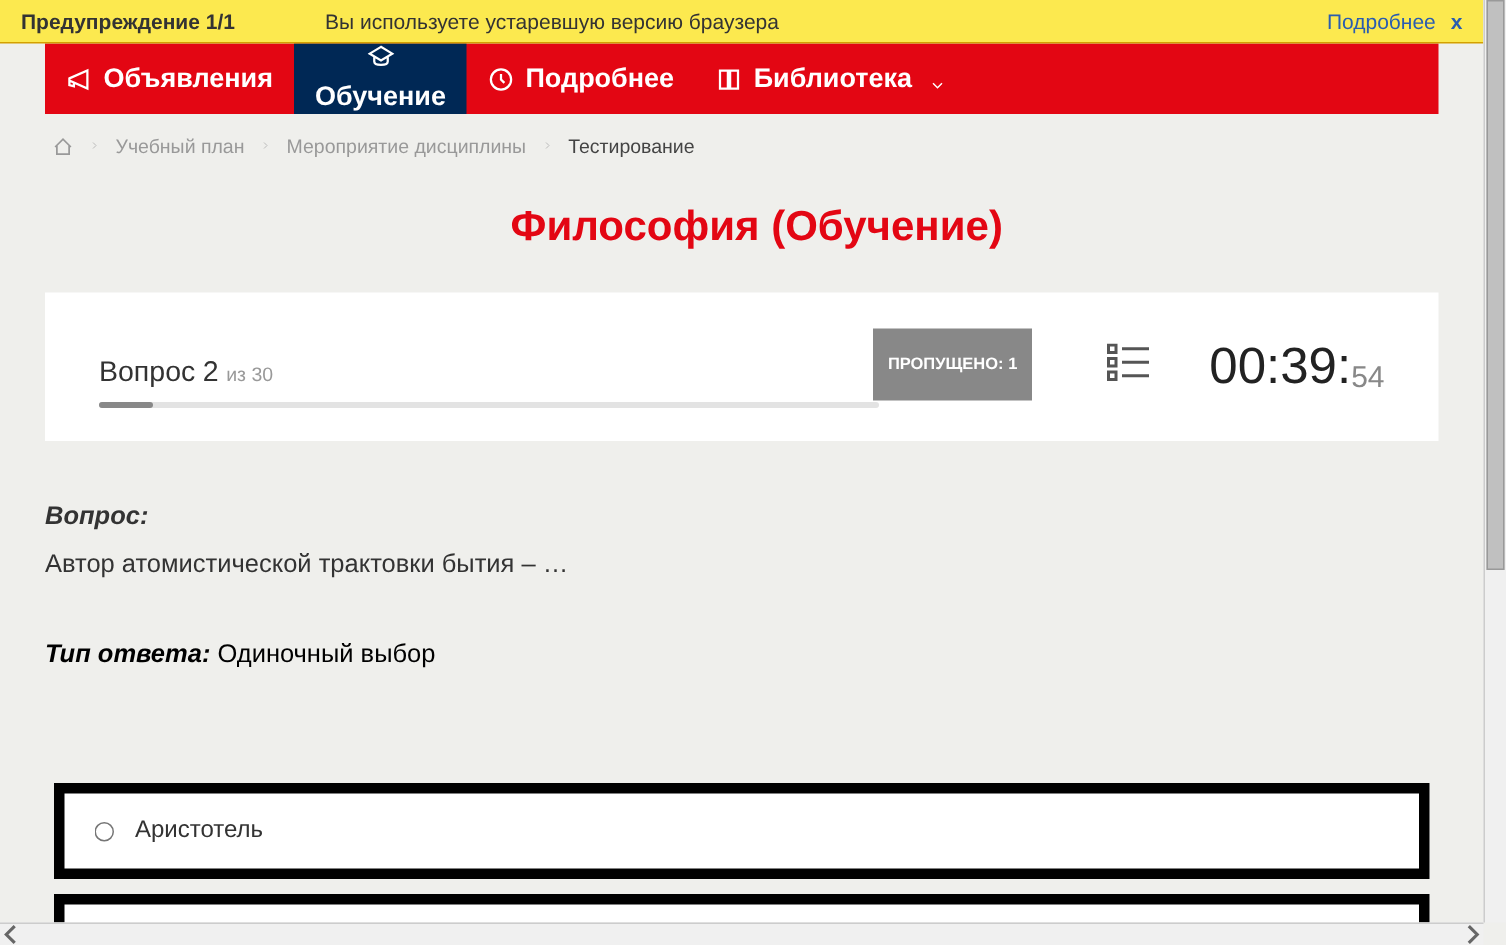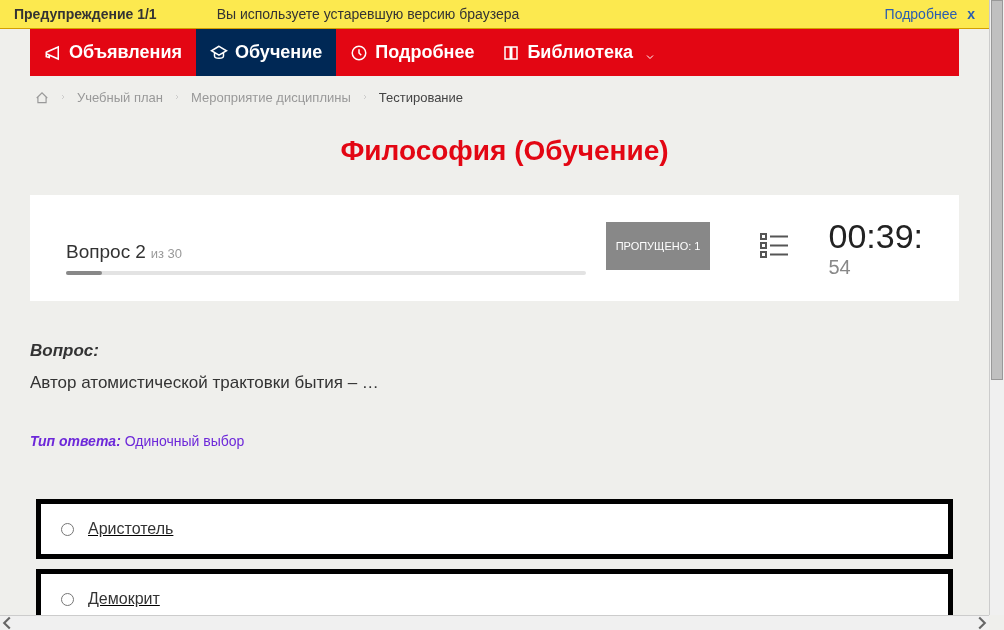--- a/index.html
+++ b/index.html
@@ -55,20 +55,21 @@
       padding: 0 14px;
       height: 100%;
       color: white;
       font-weight: bold;
       font-size: 18px;
       cursor: pointer;
       gap: 7px;
     }
     .nav-item.active {
       background: #002855;
+      flex-direction: column;
     }
     .nav-icon {
       width: 18px;
       height: 18px;
       display: inline-flex;
       align-items: center;
       justify-content: center;
     }
     .nav-icon svg {
       width: 18px;
@@ -133,21 +134,21 @@
       font-size: 13px;
       color: #999;
       margin-top: 25px;
     }
     .skipped-badge {
       background: #888;
       color: white;
       font-size: 11px;
       padding: 18px 10px;
       margin-left: 20px;
-      font-weight: normal;
+      font-weight: bold;
       display: inline-block;
       align-self: center;
       text-align: right;
     }
     .question-row {
       display: flex;
       align-items: center;
       gap: 36px;
     }
     .progress-bar {
@@ -166,22 +167,21 @@
     .list-icon {
       margin-left: 50px;
       margin-right: 40px;
       cursor: pointer;
     }
     .timer {
       font-size: 34px;
       color: #333;
       font-weight: normal;
       display: flex;
-      align-items: flex-start;
-      flex-direction: column;
+      align-items: flex-end;
     }
     .timer-main {
       color: #222;
     }
     .timer-sec {
       color: #888;
       font-size: 20px;
     }
     .question-body {
       padding: 40px 30px 0 30px;
@@ -193,41 +193,40 @@
       color: #333;
       margin-bottom: 6px;
     }
     .question-text {
       font-size: 17px;
       color: #333;
       margin-bottom: 40px;
       margin-top: 12px;
     }
     .answer-type-row {
-      font-size: 14px;
-      color: #6d28d9;
-      margin-bottom: 50px;
+      font-size: 17px;
+      color: #000000;
+      margin-bottom: 76px;
     }
     .answer-type-label {
       font-weight: bold;
       font-style: italic;
     }
     .options {
       padding: 0 6px;
     }
     .option {
-      border: 5px solid #000000;
+      border: 7px solid #000000;
       padding: 16px 20px;
       margin-bottom: 10px;
       display: flex;
       align-items: center;
       gap: 14px;
       cursor: pointer;
       background: white;
-      text-decoration: underline;
     }
     .option input[type="radio"] {
       width: 13px;
       height: 13px;
     }
     .option-label {
       font-size: 16px;
       color: #333;
     }
     .scrollbar-v {

